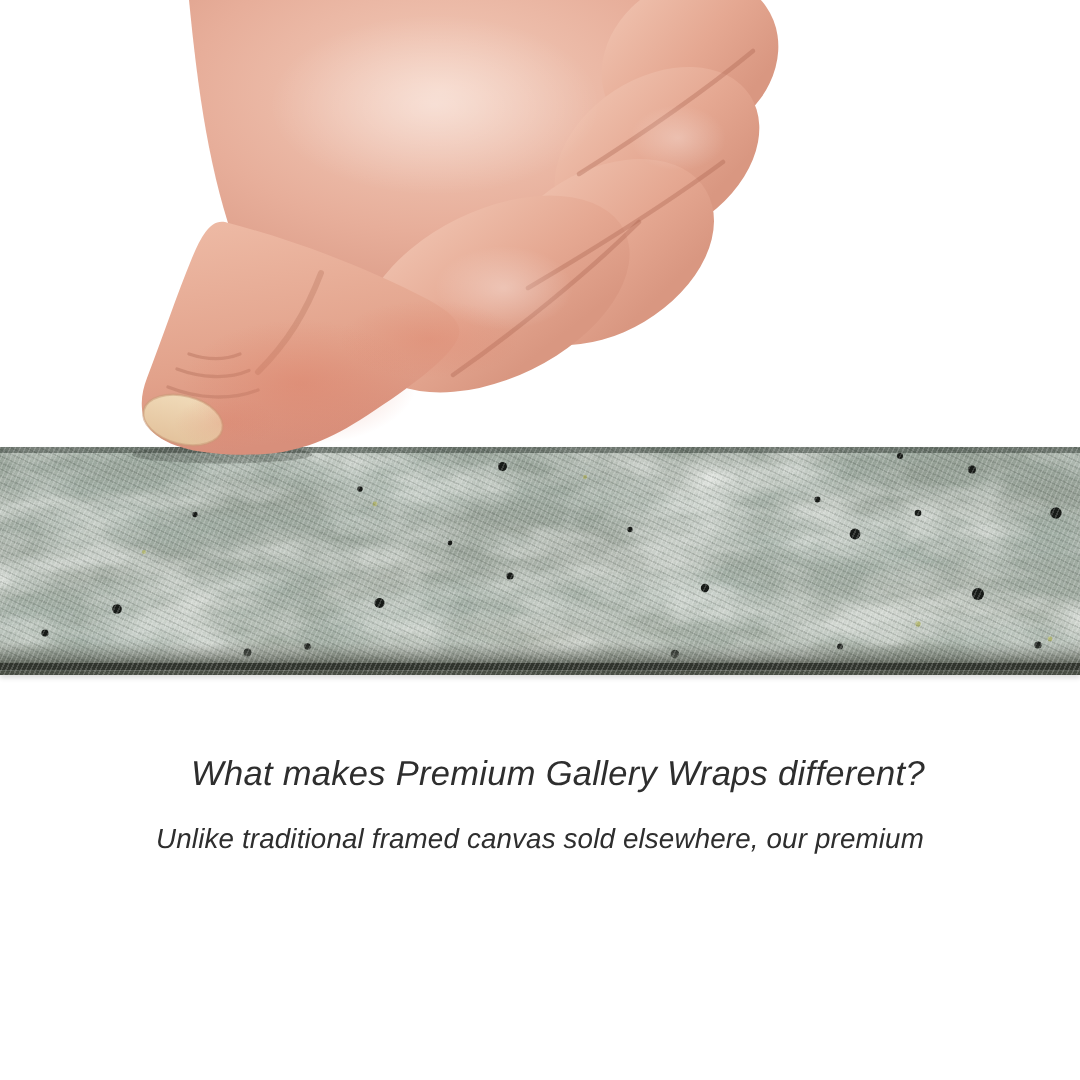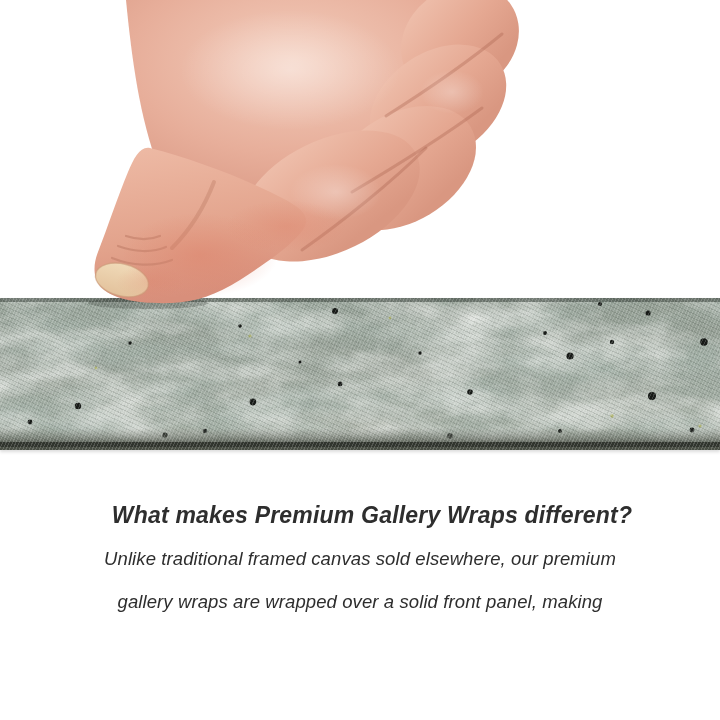--- a/index.html
+++ b/index.html
@@ -27,21 +27,21 @@
   .hand-layer{position:absolute;left:0;top:0;width:720px;height:310px;z-index:3;}
   .hand-layer svg{display:block;width:100%;height:100%;}
 
   
   .info{
     position:absolute;left:0;right:0;top:501px;z-index:4;
     text-align:center;font-style:italic;
     color:var(--text-color,#2e2e2e);
   }
   .heading{
-    font-size:23px;font-weight:700;letter-spacing:.2px;
+    font-size:23px;font-weight:400;letter-spacing:.2px;
     margin:0 0 10px 0;line-height:28px;padding-left:24px;
   }
   .body-line,.footer-line{
     font-size:18.5px;font-weight:400;line-height:27px;letter-spacing:.1px;
     margin:16px;
   }
 </style>
 </head>
 <body>
 
@@ -200,16 +200,15 @@
       <ellipse cx="452" cy="92" rx="32" ry="22" fill="url(#hl)" opacity="0.7"></ellipse>
       <ellipse cx="200" cy="255" rx="78" ry="42" fill="url(#blush)"></ellipse>
       <ellipse cx="286" cy="226" rx="60" ry="26" fill="url(#blush)" opacity="0.8"></ellipse>
       <ellipse cx="150" cy="282" rx="34" ry="18" fill="url(#blush)" opacity="0.6"></ellipse>
     </svg>
   </div>
 
   <section class="info">
     <h1 class="heading">What makes Premium Gallery Wraps different?</h1>
     <p class="body-line">Unlike traditional framed canvas sold elsewhere, our premium</p>
-    <p class="body-line">gallery wraps are wrapped over a solid front panel, making</p>
   </section>
 
 </div>
 
 </body></html>

